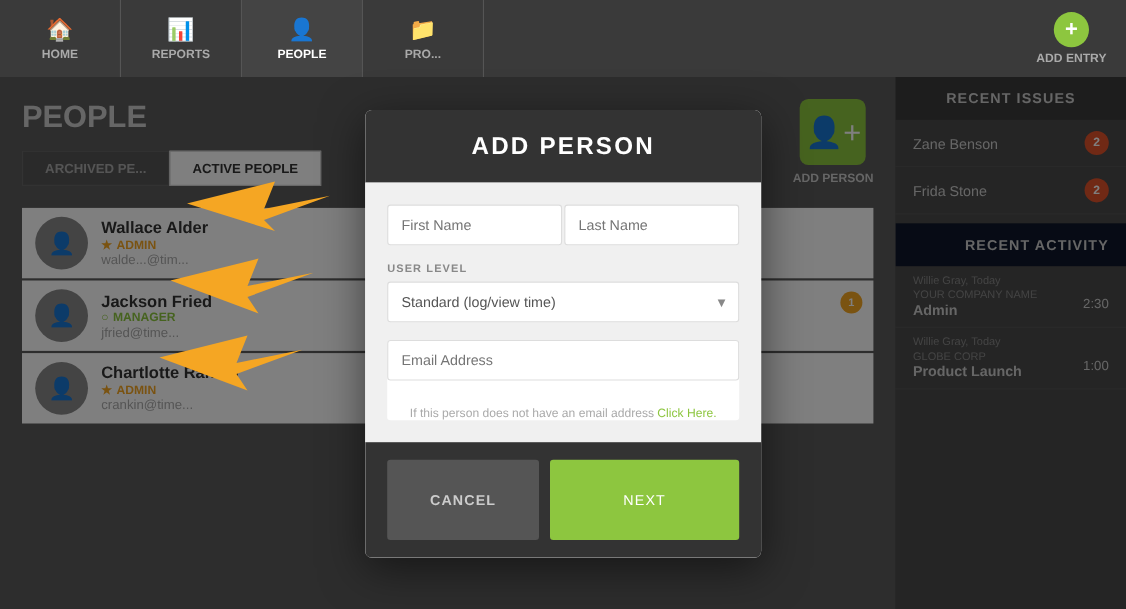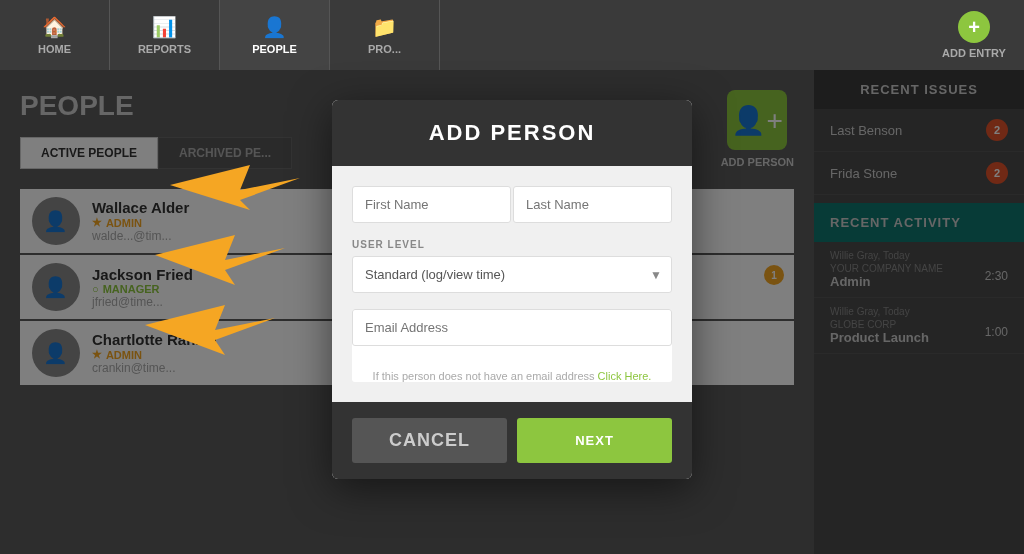--- a/index.html
+++ b/index.html
@@ -172,27 +172,27 @@
     }
     .issue-name { font-size: 13px; color: #ccc; }
     .issue-count {
       width: 22px; height: 22px;
       background: #e0522b;
       border-radius: 50%;
       display: flex; align-items: center; justify-content: center;
       font-size: 11px; color: white; font-weight: bold;
     }
     .activity-section-title {
-      background: #0f766e;
+      background: #0f172a;
       color: #ccc;
       font-size: 13px;
       font-weight: bold;
       padding: 12px 16px;
       letter-spacing: 1px;
-      text-align: left;
+      text-align: right;
       margin-top: 8px;
     }
     .activity-row {
       padding: 8px 16px;
       border-bottom: 1px solid #555;
     }
     .activity-meta { font-size: 10px; color: #888; margin-bottom: 2px; }
     .activity-details { display: flex; justify-content: space-between; align-items: center; gap: 32px; }
     .activity-company { font-size: 10px; color: #888; text-transform: uppercase; }
     .activity-event { font-size: 13px; color: #ccc; font-weight: bold; }
@@ -297,34 +297,34 @@
       display: flex;
       justify-content: space-between;
       padding: 16px 20px;
       gap: 10px;
     }
     .btn-cancel {
       flex: 1;
       padding: 12px;
       background: #555;
       color: #ccc;
-      font-size: 18px;
+      font-size: 13px;
       font-weight: bold;
       letter-spacing: 1px;
       border: none;
       border-radius: 3px;
       cursor: pointer;
     }
     .btn-next {
       flex: 1;
-      padding: 12px;
+      padding: 29px;
       background: #8dc63f;
       color: #fff;
       font-size: 13px;
-      font-weight: bold;
+      font-weight: normal;
       letter-spacing: 1px;
       border: none;
       border-radius: 3px;
       cursor: pointer;
     }
 
     
     .arrows-container {
       position: absolute;
       top: 0; left: 0;
@@ -359,25 +359,25 @@
     <span>ADD ENTRY</span>
   </div>
 </div>
 
 <div class="main-content">
 
   <div class="left-area">
     <div class="page-title">PEOPLE</div>
 
     <div class="tabs-row">
+      <div class="tab">
+        <span>ARCHIVED PE...</span>
+      </div>
       <div class="tab active">
         <span>ACTIVE PEOPLE</span>
-      </div>
-      <div class="tab">
-        <span>ARCHIVED PE...</span>
       </div>
     </div>
 
     <div class="person-row">
       <div class="person-avatar">👤</div>
       <div class="person-info">
         <div class="person-name">Wallace Alder</div>
         <div class="person-role role-admin">
           <span>★</span>
           <span>ADMIN</span>
@@ -413,21 +413,21 @@
 
     <div class="add-person-btn-area">
       <div class="add-person-icon">👤+</div>
       <div class="add-person-label">ADD PERSON</div>
     </div>
   </div>
 
   <div class="right-sidebar">
     <div class="sidebar-section-title">RECENT ISSUES</div>
     <div class="issue-row">
-      <span class="issue-name">Last Benson</span>
+      <span class="issue-name">Zane Benson</span>
       <span class="issue-count">2</span>
     </div>
     <div class="issue-row">
       <span class="issue-name">Frida Stone</span>
       <span class="issue-count">2</span>
     </div>
 
     <div class="activity-section-title">RECENT ACTIVITY</div>
 
     <div class="activity-row">

